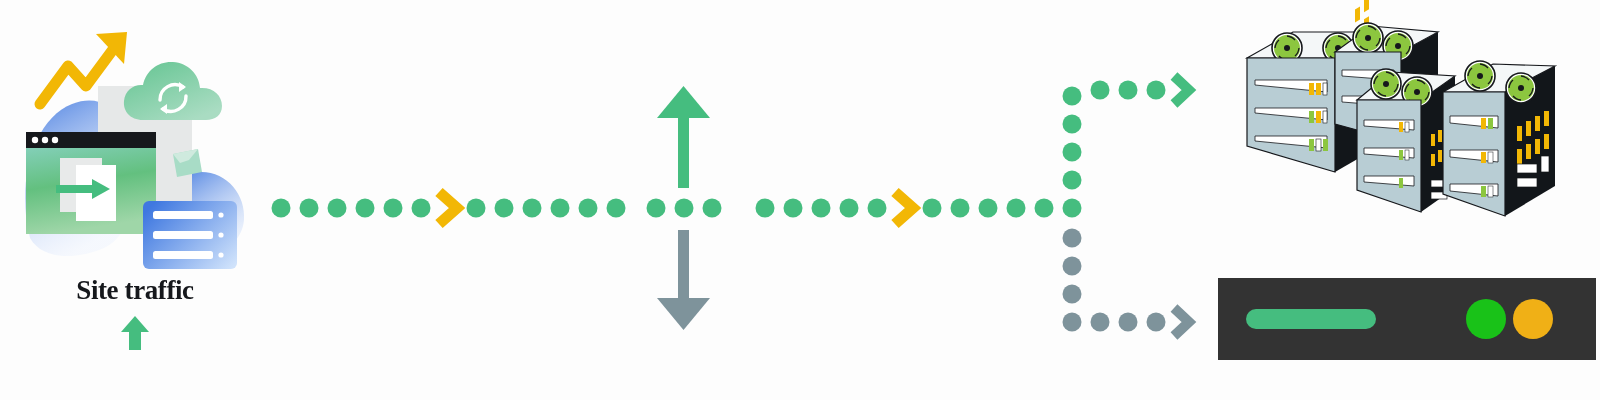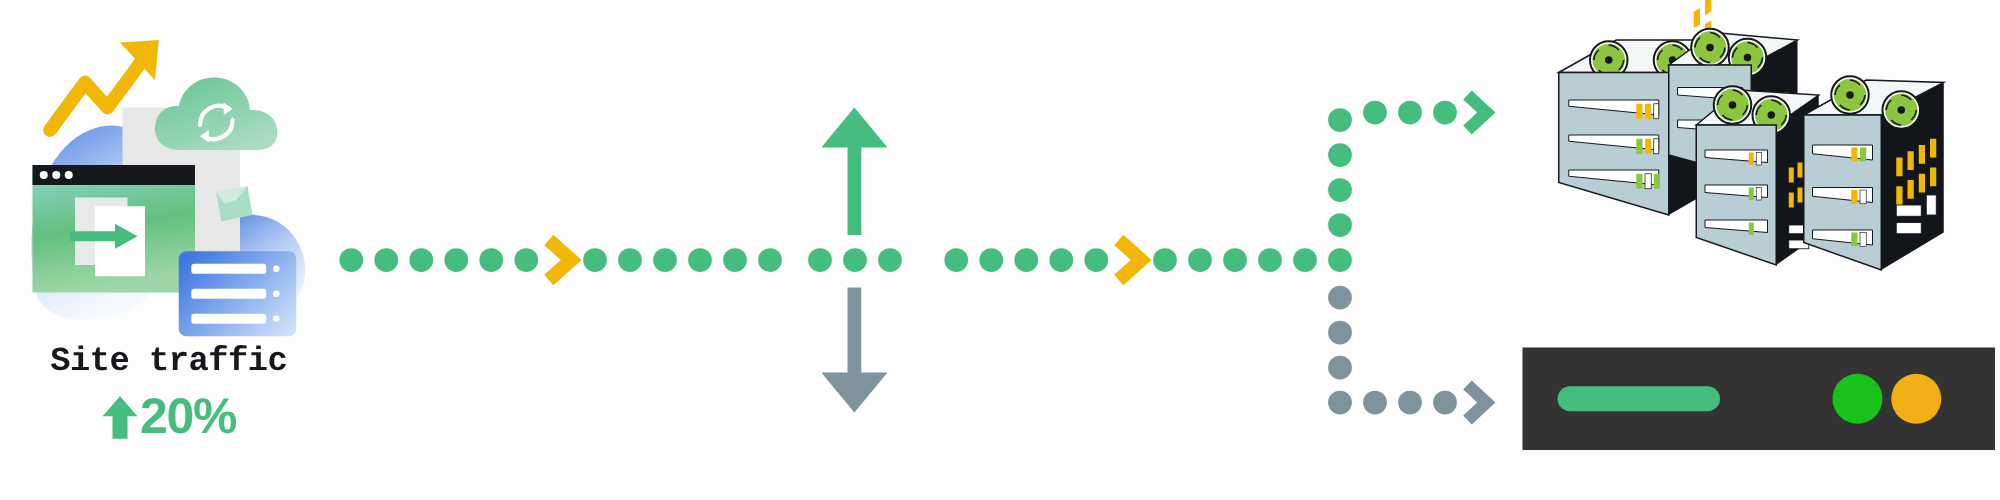--- a/index.html
+++ b/index.html
@@ -15,21 +15,21 @@
   
   #source-block{position:absolute;left:10px;top:8px;width:250px;height:380px;}
   #source-illustration{position:absolute;left:0;top:0;width:250px;height:260px;}
   #source-caption{
     position:absolute;left:0;top:268px;width:250px;
     text-align:center;
   }
   #source-title{
     font-size:27px;font-weight:bold;color:#16181c;
     letter-spacing:-0.4px;line-height:1.1;
-    font-family:Liberation Mono, monospace;
+    font-family:Liberation Serif, serif;
   }
   #source-metric{
     margin-top:6px;
     font-size:40px;font-weight:bold;color:#45bd7f;
     letter-spacing:-1px;line-height:1.05;
     display:flex;align-items:center;justify-content:center;gap:1px;
   }
   #source-metric .uparrow{display:inline-block;line-height:0;}
 
   
@@ -133,21 +133,20 @@
     </div>
 
     <div id="source-caption">
       <div id="source-title">Site traffic</div>
       <div id="source-metric">
         <span class="uparrow">
           <svg width="30" height="40" viewBox="0 0 30 40">
             <path d="M15 4 L29 20 L21 20 L21 38 L9 38 L9 20 L1 20 Z" fill="#45bd7f"></path>
           </svg>
         </span>
-        <span>20%</span>
       </div>
     </div>
   </div>
 
   <div id="flow-path">
     <svg width="955" height="400" viewBox="0 0 955 400">
 
       <g fill="#45bd7f">
         <circle cx="26" cy="208" r="9.5"></circle>
         <circle cx="54" cy="208" r="9.5"></circle>

